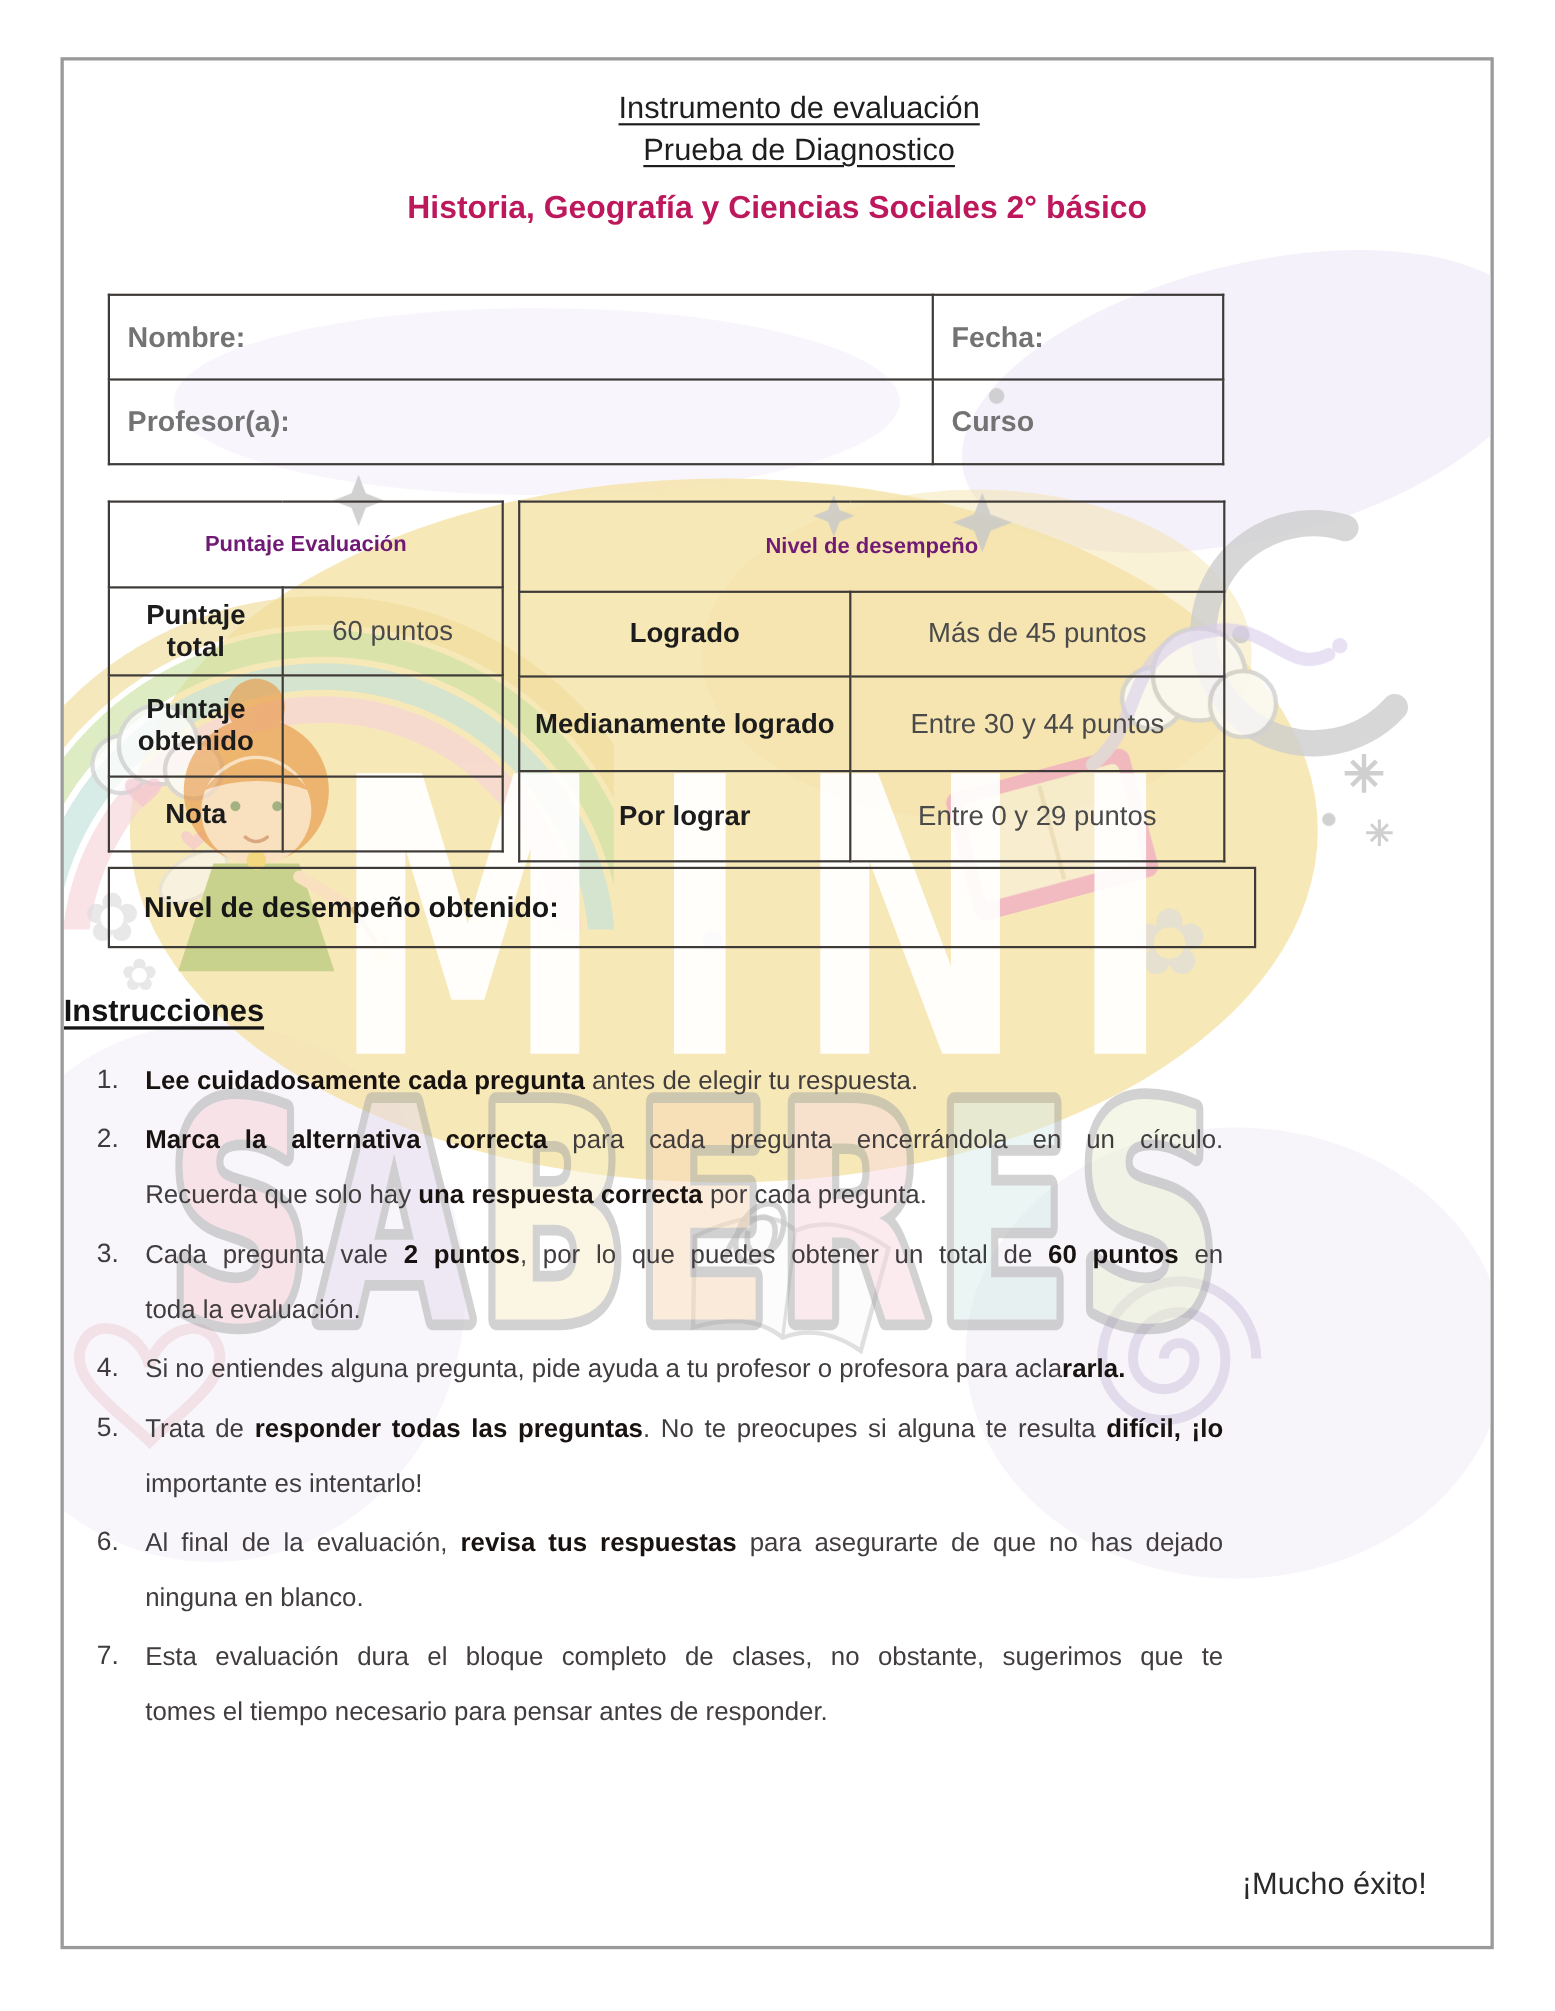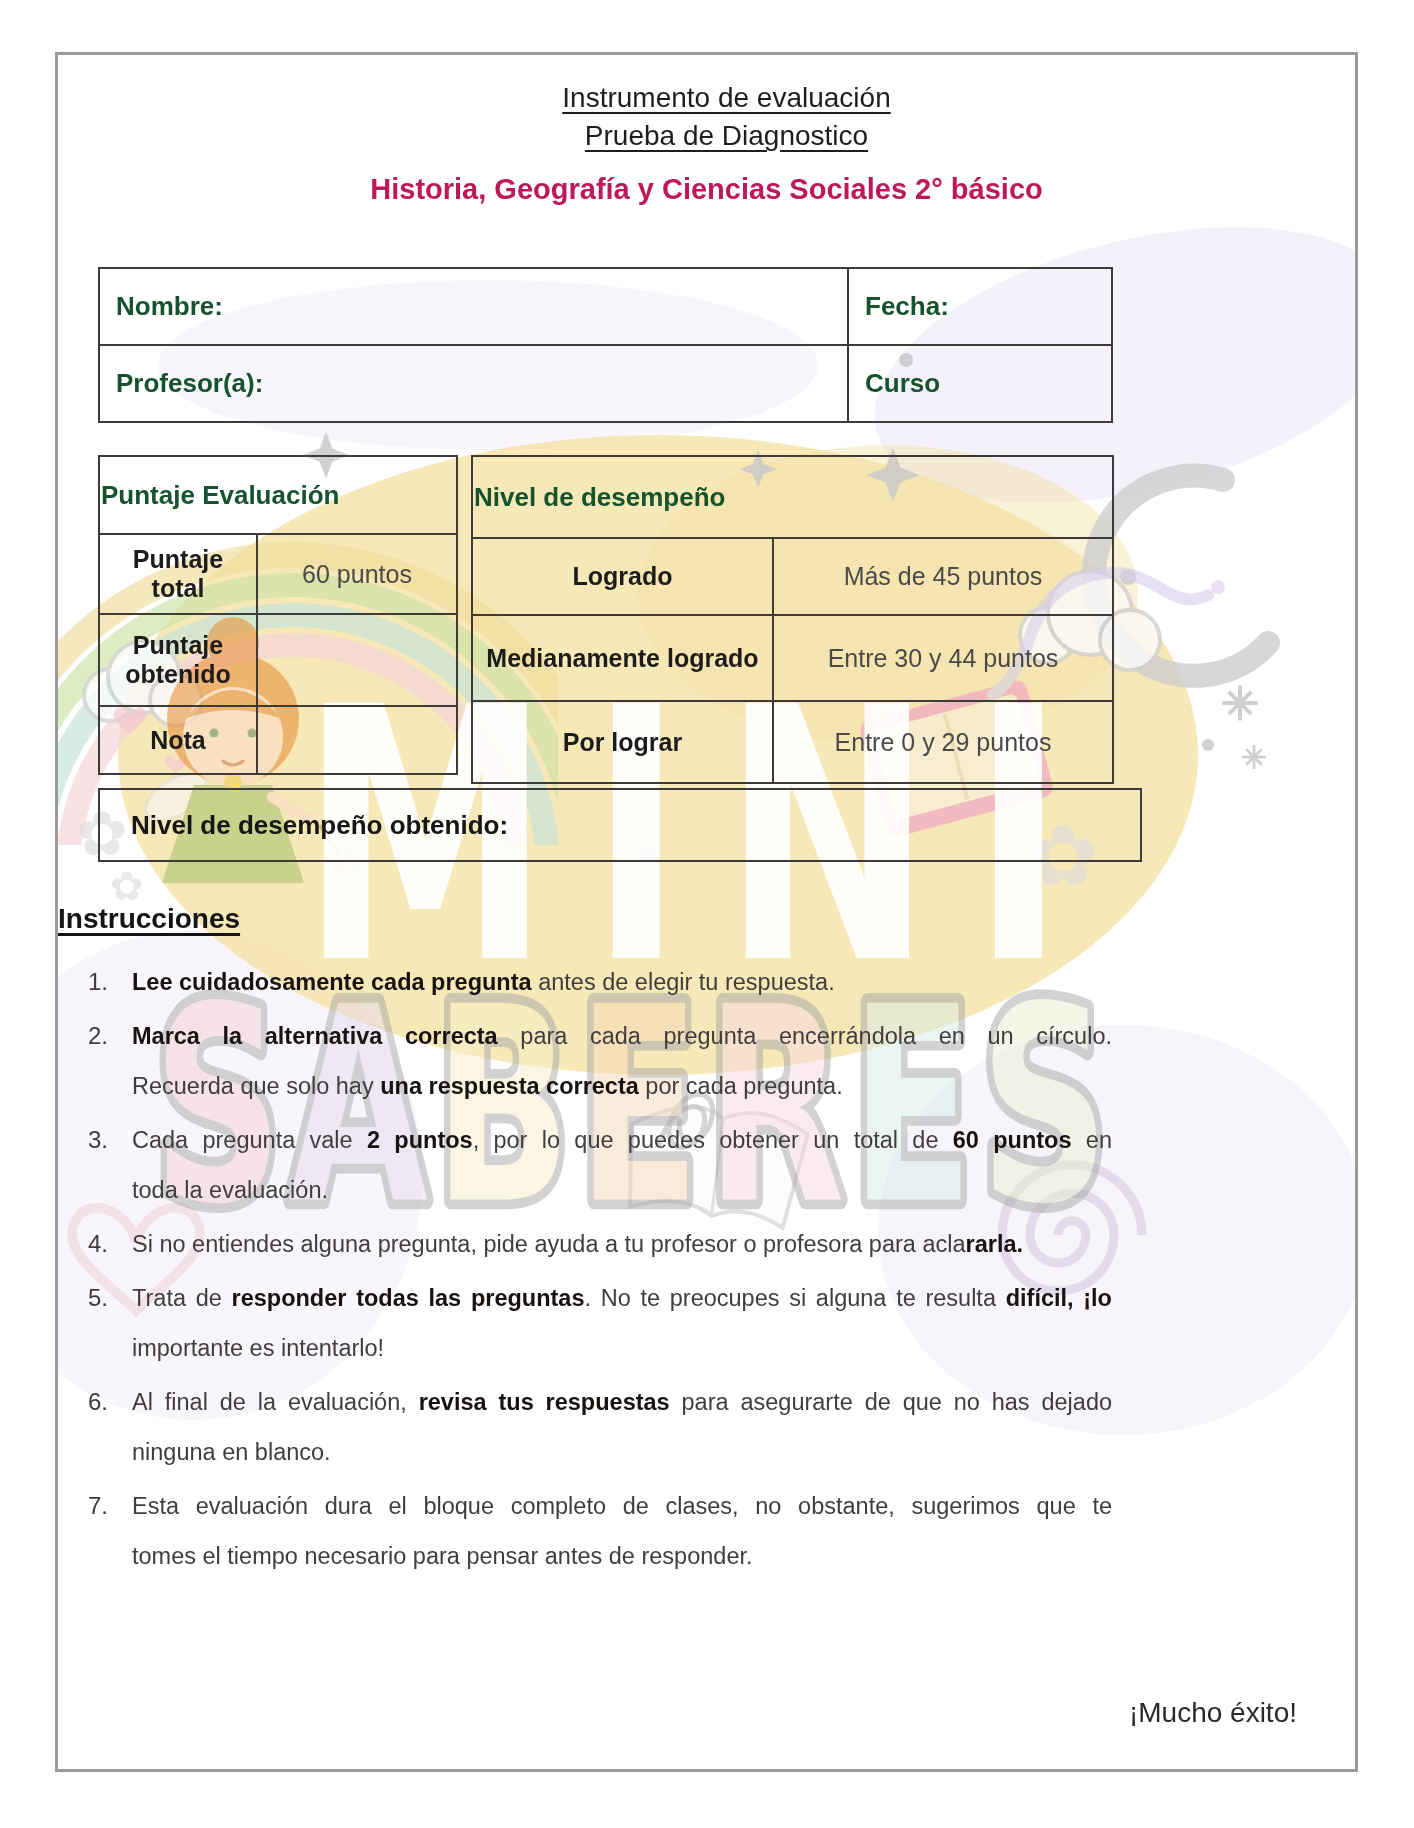--- a/index.html
+++ b/index.html
@@ -20,25 +20,25 @@
     font-size:28px; color:#1e1e1e; line-height:38px;
     text-decoration:underline; text-underline-offset:5px; text-decoration-thickness:2px;
   }
   .subject { position:absolute; top:118px; left:0; right:0; text-align:center;
     font-size:29px; font-weight:700; color:#be185d; }
 
   table { border-collapse:collapse; table-layout:fixed; background:transparent; }
   td { border:2px solid #3e3a38; vertical-align:middle; background:transparent; }
 
   .info-table { position:absolute; left:40px; top:212px; width:1013px; }
-  .info-table td { height:75px; padding:0 0 0 16px; font-size:26px; font-weight:700; color:#14532d; }
+  .info-table td { height:75px; padding:0 0 0 16px; font-size:26px; font-weight:700; color:#737373; }
 
   .score-table { position:absolute; left:40px; top:400px; width:358px; }
   .level-table { position:absolute; left:413px; top:400px; width:641px; }
-  .th-cell { font-size:26px; font-weight:700; color:#14532d; }
+  .th-cell { text-align:center; font-size:20px; font-weight:700; color:#701a75; }
   .lbl-cell { text-align:center; font-size:25px; font-weight:700; color:#1c1c1c; padding:0 6px; }
   .val-cell { text-align:center; font-size:25px; font-weight:400; color:#4a4a4a; }
 
   .obtained-box {
     position:absolute; left:40px; top:733px; width:1009px; height:70px;
     border:2px solid #3e3a38; display:flex; align-items:center; padding-left:31px;
     font-size:26px; font-weight:700; color:#161616;
   }
 
   .instr-heading { position:absolute; top:848px; left:0; right:0; 

